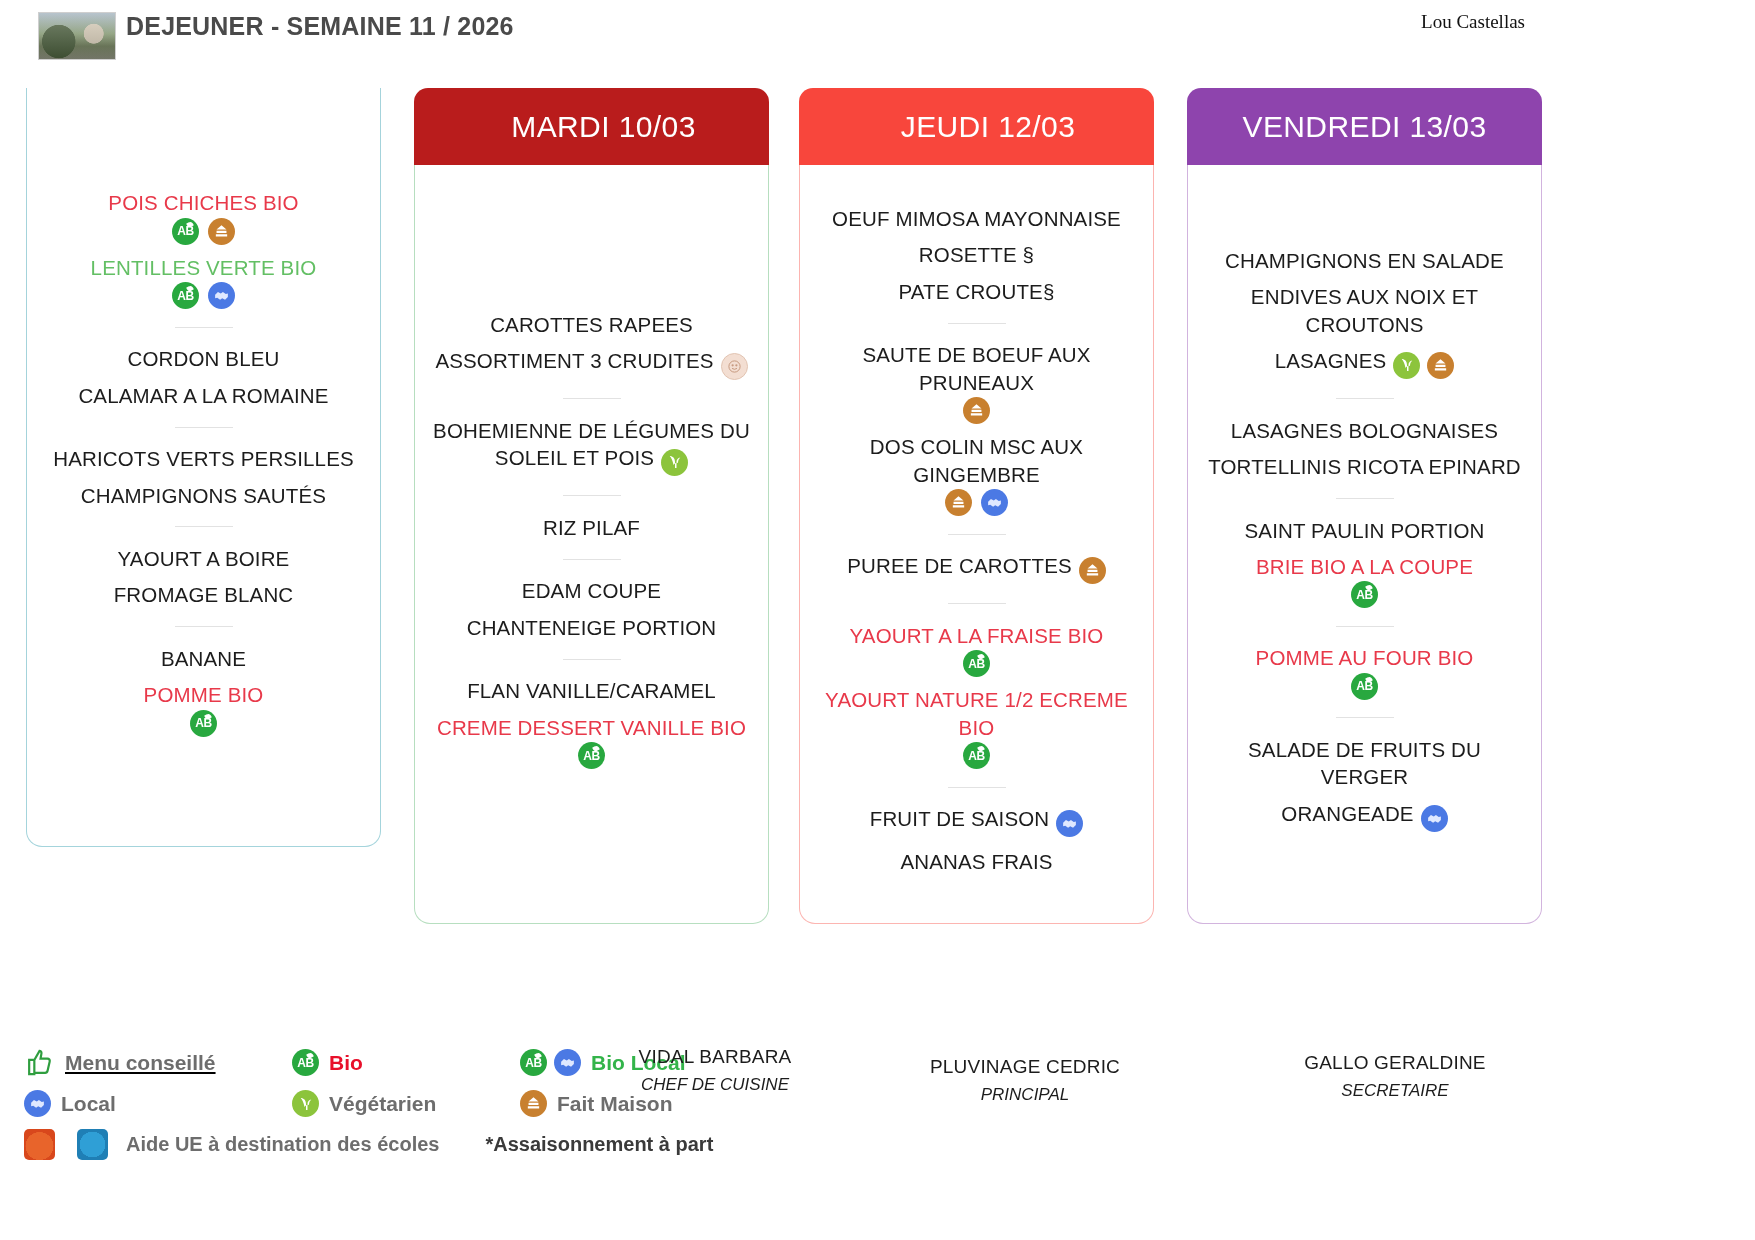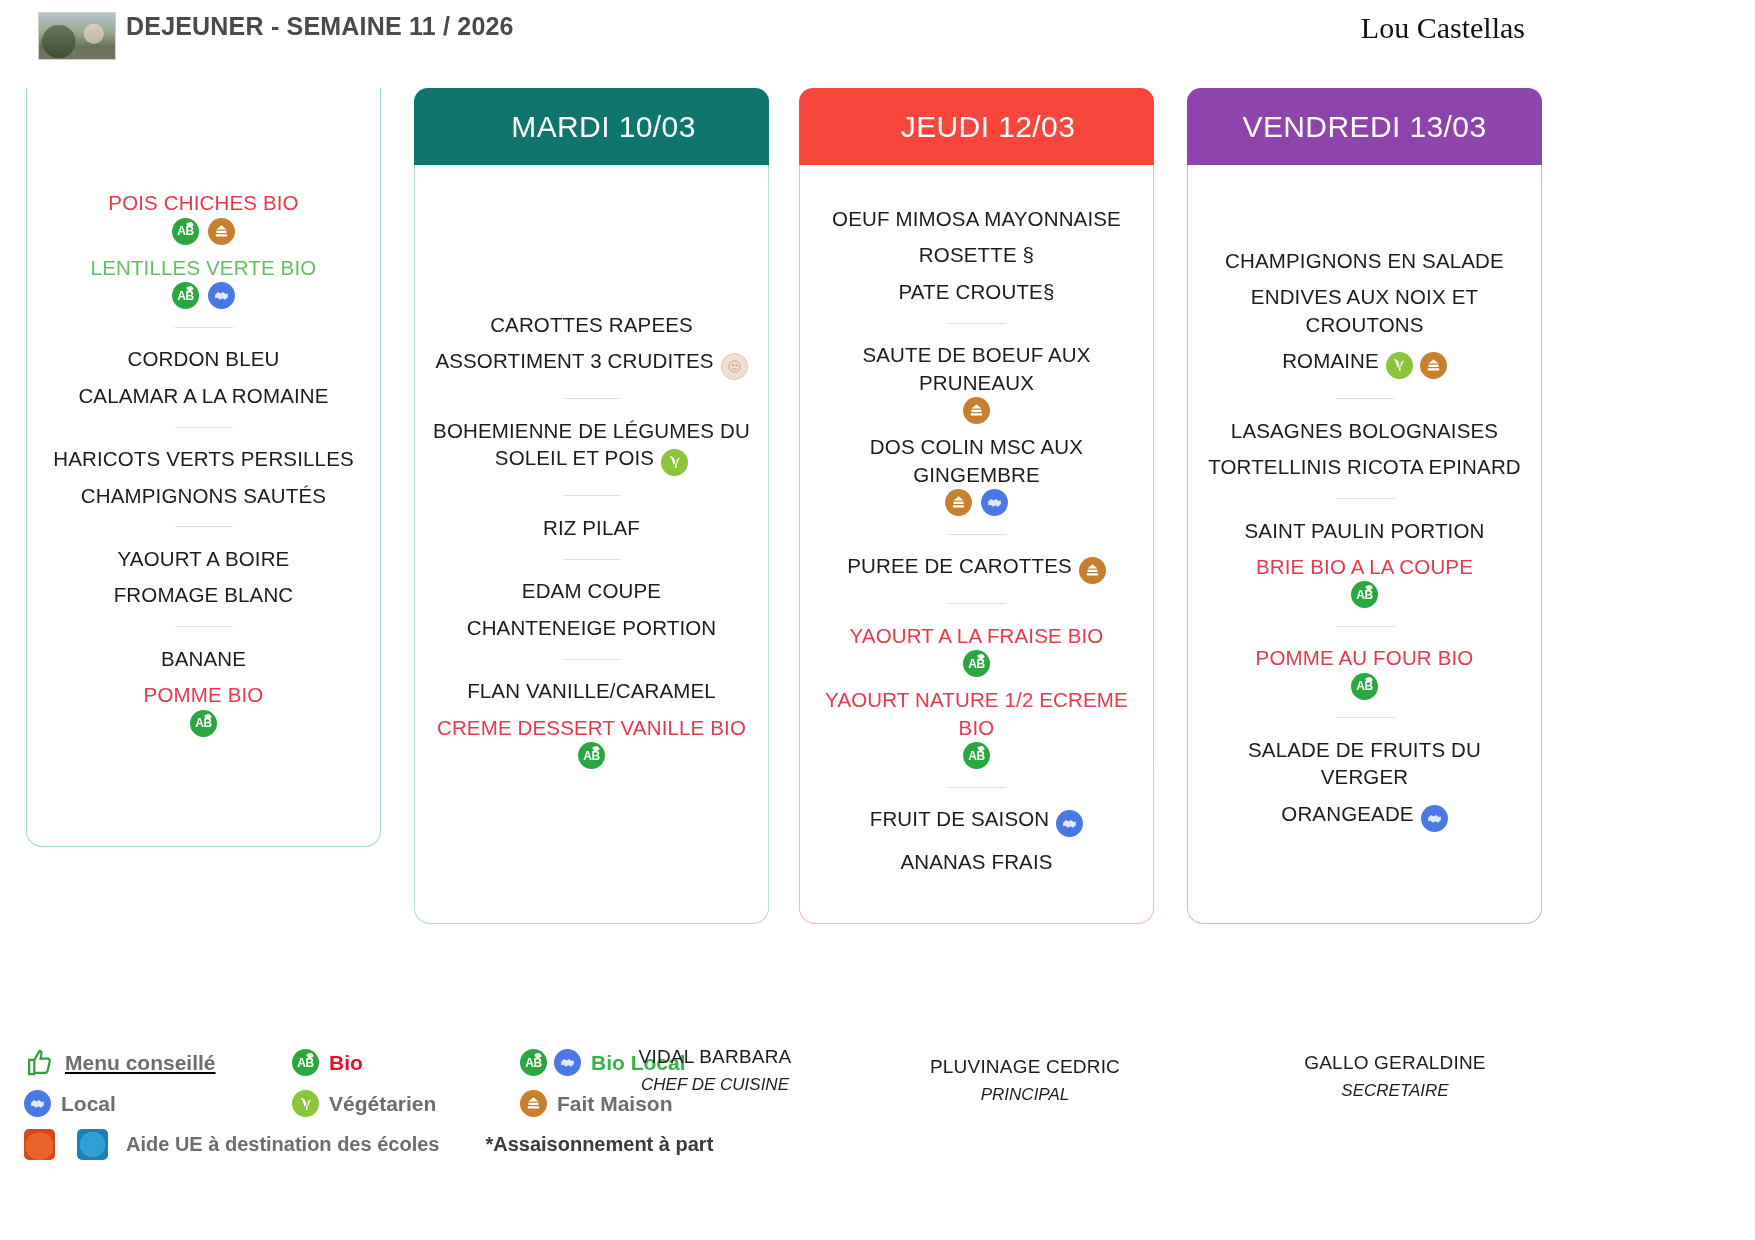--- a/index.html
+++ b/index.html
@@ -24,21 +24,21 @@
     background-size: cover;
   }
   .doc-title {
     position: absolute; left: 126px; top: 10px; width: 420px;
     font-size: 25px; font-weight: bold; color: #4a4a4a;
     line-height: 1.28; letter-spacing: .2px;
   }
   .site-name {
     position: absolute; right: 230px; top: 11px;
     font-family: "Liberation Serif", serif;
-    font-size: 30px; color: #111; white-space: nowrap;
+    font-size: 19px; color: #111; white-space: nowrap;
   }
 
   
   .columns { position: absolute; left: 0; top: 88px; width: 1755px; height: 840px; }
   .col { position: absolute; top: 0; width: 355px; height: 836px; }
   .col-0 { left: 26px; }  .col-1 { left: 414px; }
   .col-2 { left: 799px; } .col-3 { left: 1187px; }
 
   .day-head {
     height: 77px; border-radius: 14px 14px 0 0;
@@ -162,21 +162,21 @@
           <div class="sep"></div>
           <div class="group">
             <div class="dish"><span class="txt">BANANE</span></div>
             <div class="dish red"><span class="txt">POMME BIO</span><div class="ic-row">
                 <span class="badge ab">AB</span>
               </div></div>
           </div>
         </div>
       </div>
       <div class="col col-1">
-        <div class="day-head" style="background: #0f766e; padding-left: 24px;">
+        <div class="day-head" style="background: #b91c1c; padding-left: 24px;">
           <span>MARDI 10/03</span>
         </div>
         <div class="day-body" style="border-color: rgba(76, 175, 98, 0.4);">
           <div class="group">
             <div class="dish"><span class="txt">CAROTTES RAPEES</span></div>
             <div class="dish"><span class="txt">ASSORTIMENT 3 CRUDITES</span><span class="ic-inline"><span class="badge season">
                   <svg width="15" height="15" viewBox="0 0 24 24">
                     <circle cx="12" cy="12" r="9" fill="none" stroke="#c79a80" stroke-width="1.6"></circle>
                     <circle cx="9" cy="10" r="1.8" fill="#c79a80"></circle>
                     <circle cx="15" cy="10" r="1.8" fill="#c79a80"></circle>
@@ -271,21 +271,21 @@
         </div>
       </div>
       <div class="col col-3">
         <div class="day-head" style="background: rgb(142, 68, 173);">
           <span>VENDREDI 13/03</span>
         </div>
         <div class="day-body" style="border-color: rgba(142, 68, 173, 0.4);">
           <div class="group">
             <div class="dish"><span class="txt">CHAMPIGNONS EN SALADE</span></div>
             <div class="dish"><span class="txt">ENDIVES AUX NOIX ET CROUTONS</span></div>
-            <div class="dish"><span class="txt">ROMAINE</span><span class="ic-inline"><span class="badge veg">
+            <div class="dish"><span class="txt">LASAGNES</span><span class="ic-inline"><span class="badge veg">
                   <svg width="18" height="18" viewBox="0 0 24 24">
                     <path fill="#fff" d="M5 4c4 0 7 3 7 8v8h2v-8c0-3 2-6 5-6-2 2-3 4-3 7-3 0-5 1-6 3-1-6-3-10-5-12z"></path>
                   </svg>
                 </span></span><span class="ic-inline"><span class="badge maison">
                   <svg width="17" height="17" viewBox="0 0 24 24">
                     <path fill="#fff" d="M12 3l7 6H5zM5 11h14v3H5zM4 16h16v3H4z"></path>
                   </svg>
                 </span></span></div>
           </div>
           <div class="sep"></div>

